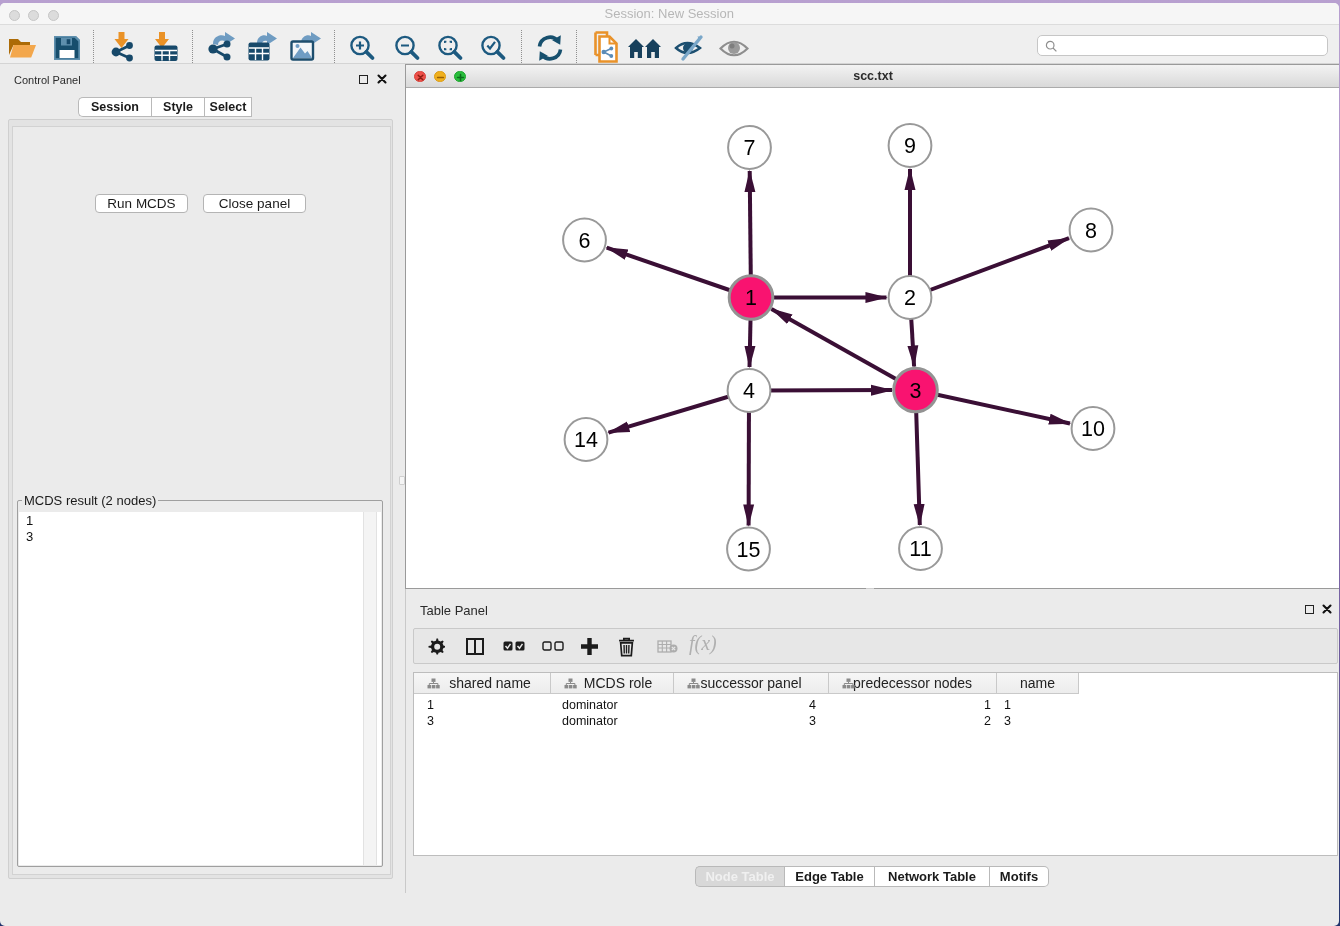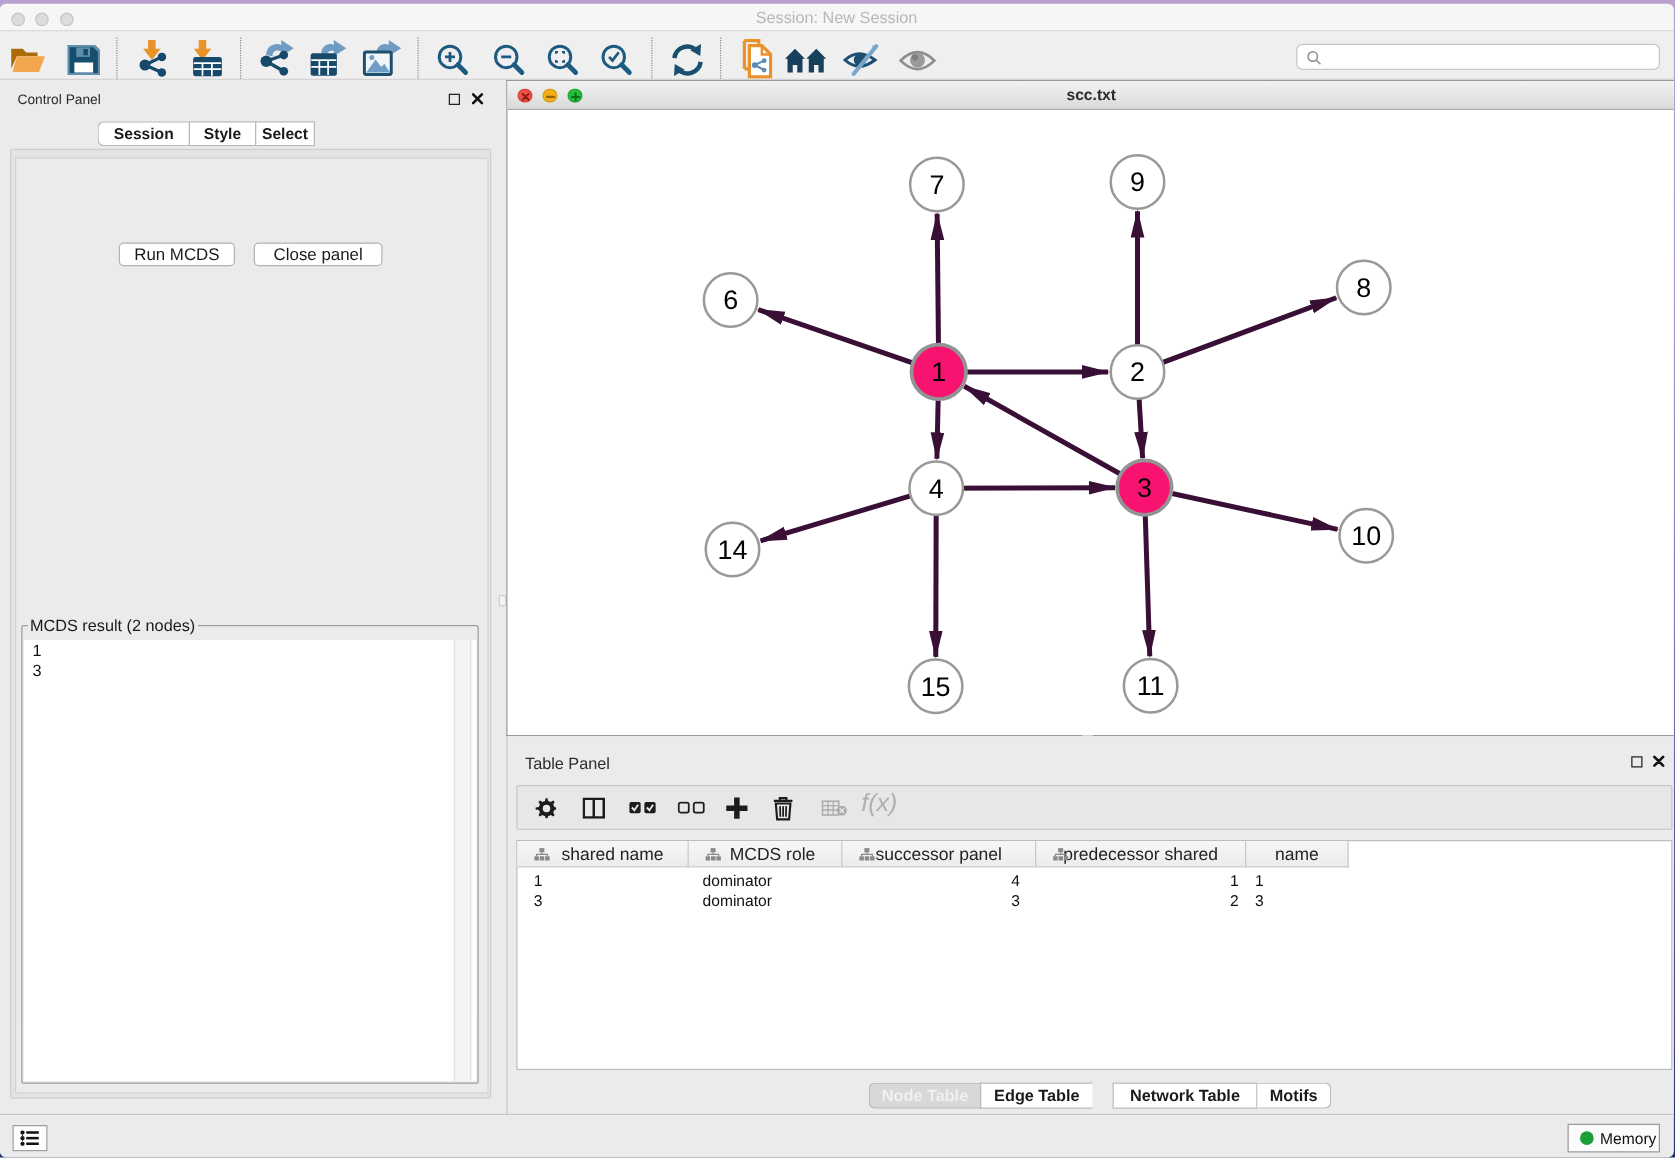--- a/index.html
+++ b/index.html
@@ -297,21 +297,21 @@
           <path d="M5.7 8 L5.9 16 M8 8 L8 16 M10.3 8 L10.1 16" stroke="#1c1c1c" stroke-width="1.3"></path>
         </svg>
 
       <svg class="abs" style="left:243px;top:11px" width="21" height="13" viewBox="0 0 21 13">
           <rect x="1" y="1" width="13" height="11" fill="none" stroke="#adadad" stroke-width="1.3"></rect>
           <path d="M1 4.5 L14 4.5 M1 8 L14 8 M5.3 1 L5.3 12 M9.6 1 L9.6 12" stroke="#adadad" stroke-width="1.1"></path>
           <circle cx="16.5" cy="8.5" r="4" fill="#adadad"></circle>
           <path d="M14.8 6.8 L18.2 10.2 M18.2 6.8 L14.8 10.2" stroke="#e7e7e7" stroke-width="1.2"></path>
         </svg>
 
-      <div class="abs" style="left:275px;top:3px;font-family:Liberation Sans, sans-serif;font-style:italic;font-size:20px;color:#b0b0b0;">f(x)</div>
+      <div class="abs" style="left:275px;top:3px;font-family:Liberation Serif, serif;font-style:italic;font-size:20px;color:#b0b0b0;">f(x)</div>
     </div>
 
     <div class="abs" style="left:7px;top:83px;width:925px;height:184px;background:#fff;border:1px solid #bdbdbd;font-size:12.5px;color:#111;">
       <div class="abs" style="left:0;top:0;height:21px;display:flex;background:linear-gradient(180deg,#f6f6f6,#ececec);border-bottom:1px solid #c9c9c9;">
         <div class="thc" style="width:137px;"><svg style="position:absolute;left:13px;top:5px" width="13" height="11" viewBox="0 0 13 11">
               <rect x="4.5" y="0.5" width="4" height="3.4" fill="#8a8a8a"></rect>
               <rect x="0.5" y="7" width="3.6" height="3.4" fill="#8a8a8a"></rect>
               <rect x="4.8" y="7" width="3.6" height="3.4" fill="#8a8a8a"></rect>
               <rect x="9.1" y="7" width="3.6" height="3.4" fill="#8a8a8a"></rect>
               <path d="M6.5 4 L6.5 5.5 M2.3 7 L2.3 5.5 L10.9 5.5 L10.9 7" stroke="#8a8a8a" fill="none"></path>
@@ -329,21 +329,21 @@
               <rect x="4.8" y="7" width="3.6" height="3.4" fill="#8a8a8a"></rect>
               <rect x="9.1" y="7" width="3.6" height="3.4" fill="#8a8a8a"></rect>
               <path d="M6.5 4 L6.5 5.5 M2.3 7 L2.3 5.5 L10.9 5.5 L10.9 7" stroke="#8a8a8a" fill="none"></path>
             </svg><span>successor panel</span></div>
         <div class="thc" style="width:168px;"><svg class="hic" width="13" height="11" viewBox="0 0 13 11">
               <rect x="4.5" y="0.5" width="4" height="3.4" fill="#8a8a8a"></rect>
               <rect x="0.5" y="7" width="3.6" height="3.4" fill="#8a8a8a"></rect>
               <rect x="4.8" y="7" width="3.6" height="3.4" fill="#8a8a8a"></rect>
               <rect x="9.1" y="7" width="3.6" height="3.4" fill="#8a8a8a"></rect>
               <path d="M6.5 4 L6.5 5.5 M2.3 7 L2.3 5.5 L10.9 5.5 L10.9 7" stroke="#8a8a8a" fill="none"></path>
-            </svg><span>predecessor shared</span></div>
+            </svg><span>predecessor nodes</span></div>
         <div class="thc" style="width:82px;"><span>name</span></div>
       </div>
       <div class="abs" style="left:0;top:25px;height:16px;width:100%;">
         <span class="abs" style="left:13px;">1</span>
           <span class="abs" style="left:148px;">dominator</span>
           <span class="abs" style="left:334px;width:68px;text-align:right;">4</span>
           <span class="abs" style="left:512px;width:65px;text-align:right;">1</span>
           <span class="abs" style="left:590px;">1</span>
       </div>
       <div class="abs" style="left:0;top:41px;height:16px;width:100%;">
@@ -351,36 +351,19 @@
           <span class="abs" style="left:148px;">dominator</span>
           <span class="abs" style="left:334px;width:68px;text-align:right;">3</span>
           <span class="abs" style="left:512px;width:65px;text-align:right;">2</span>
           <span class="abs" style="left:590px;">3</span>
       </div>
     </div>
 
     <div class="abs" style="left:289px;top:277px;height:21px;display:flex;font-size:13px;font-weight:bold;">
       <div style="width:89px;background:#d8d8d8;border:1px solid #b9b9b9;border-right:none;border-radius:5px 0 0 5px;text-align:center;line-height:19px;color:#f0f0f0;">Node Table</div>
       <div style="width:90px;background:#fff;border:1px solid #b9b9b9;border-right:none;text-align:center;line-height:19px;color:#1a1a1a;">Edge Table</div>
-      <div style="width:116px;background:#fff;border:1px solid #b9b9b9;text-align:center;line-height:19px;color:#1a1a1a;margin-left:16px;">Network Table</div>
+      <div style="width:116px;background:#fff;border:1px solid #b9b9b9;text-align:center;line-height:19px;color:#1a1a1a;">Network Table</div>
       <div style="width:59px;background:#fff;border:1px solid #b9b9b9;border-left:none;border-radius:0 5px 5px 0;text-align:center;line-height:19px;color:#1a1a1a;">Motifs</div>
     </div>
   </div>
 
-  <div id="statusbar" class="abs" style="left:0;top:887.5px;width:100%;height:32px;background:#ebebeb;border-top:1px solid #c6c6c6;">
-    <div class="abs" style="left:10px;top:8px;width:28px;height:21px;background:#fdfdfd;border:1px solid #9f9f9f;">
-      <svg width="16" height="13" viewBox="0 0 16 13" style="position:absolute;left:5px;top:3px">
-        <circle cx="2" cy="2" r="1.7" fill="#111"></circle>
-          <circle cx="2" cy="6.5" r="1.7" fill="#111"></circle>
-          <circle cx="2" cy="11" r="1.7" fill="#111"></circle>
-        <line x1="2" y1="2" x2="2" y2="11" stroke="#111" stroke-width="0.8" stroke-dasharray="1,1"></line>
-        <rect x="5" y="1" width="10" height="2" fill="#111"></rect>
-          <rect x="5" y="5.5" width="10" height="2" fill="#111"></rect>
-          <rect x="5" y="10" width="10" height="2" fill="#111"></rect>
-      </svg>
-    </div>
-    <div class="abs" style="left:1254px;top:7px;width:74px;height:23px;background:#fbfbfb;border:1px solid #9a9a9a;">
-      <div class="abs" style="left:9px;top:5.5px;width:11px;height:11px;border-radius:50%;background:#1d9e37;"></div>
-      <div class="abs" style="left:25px;top:4px;font-size:12.5px;color:#111;">Memory</div>
-    </div>
-  </div>
 
 </div>
 
 </body></html>

